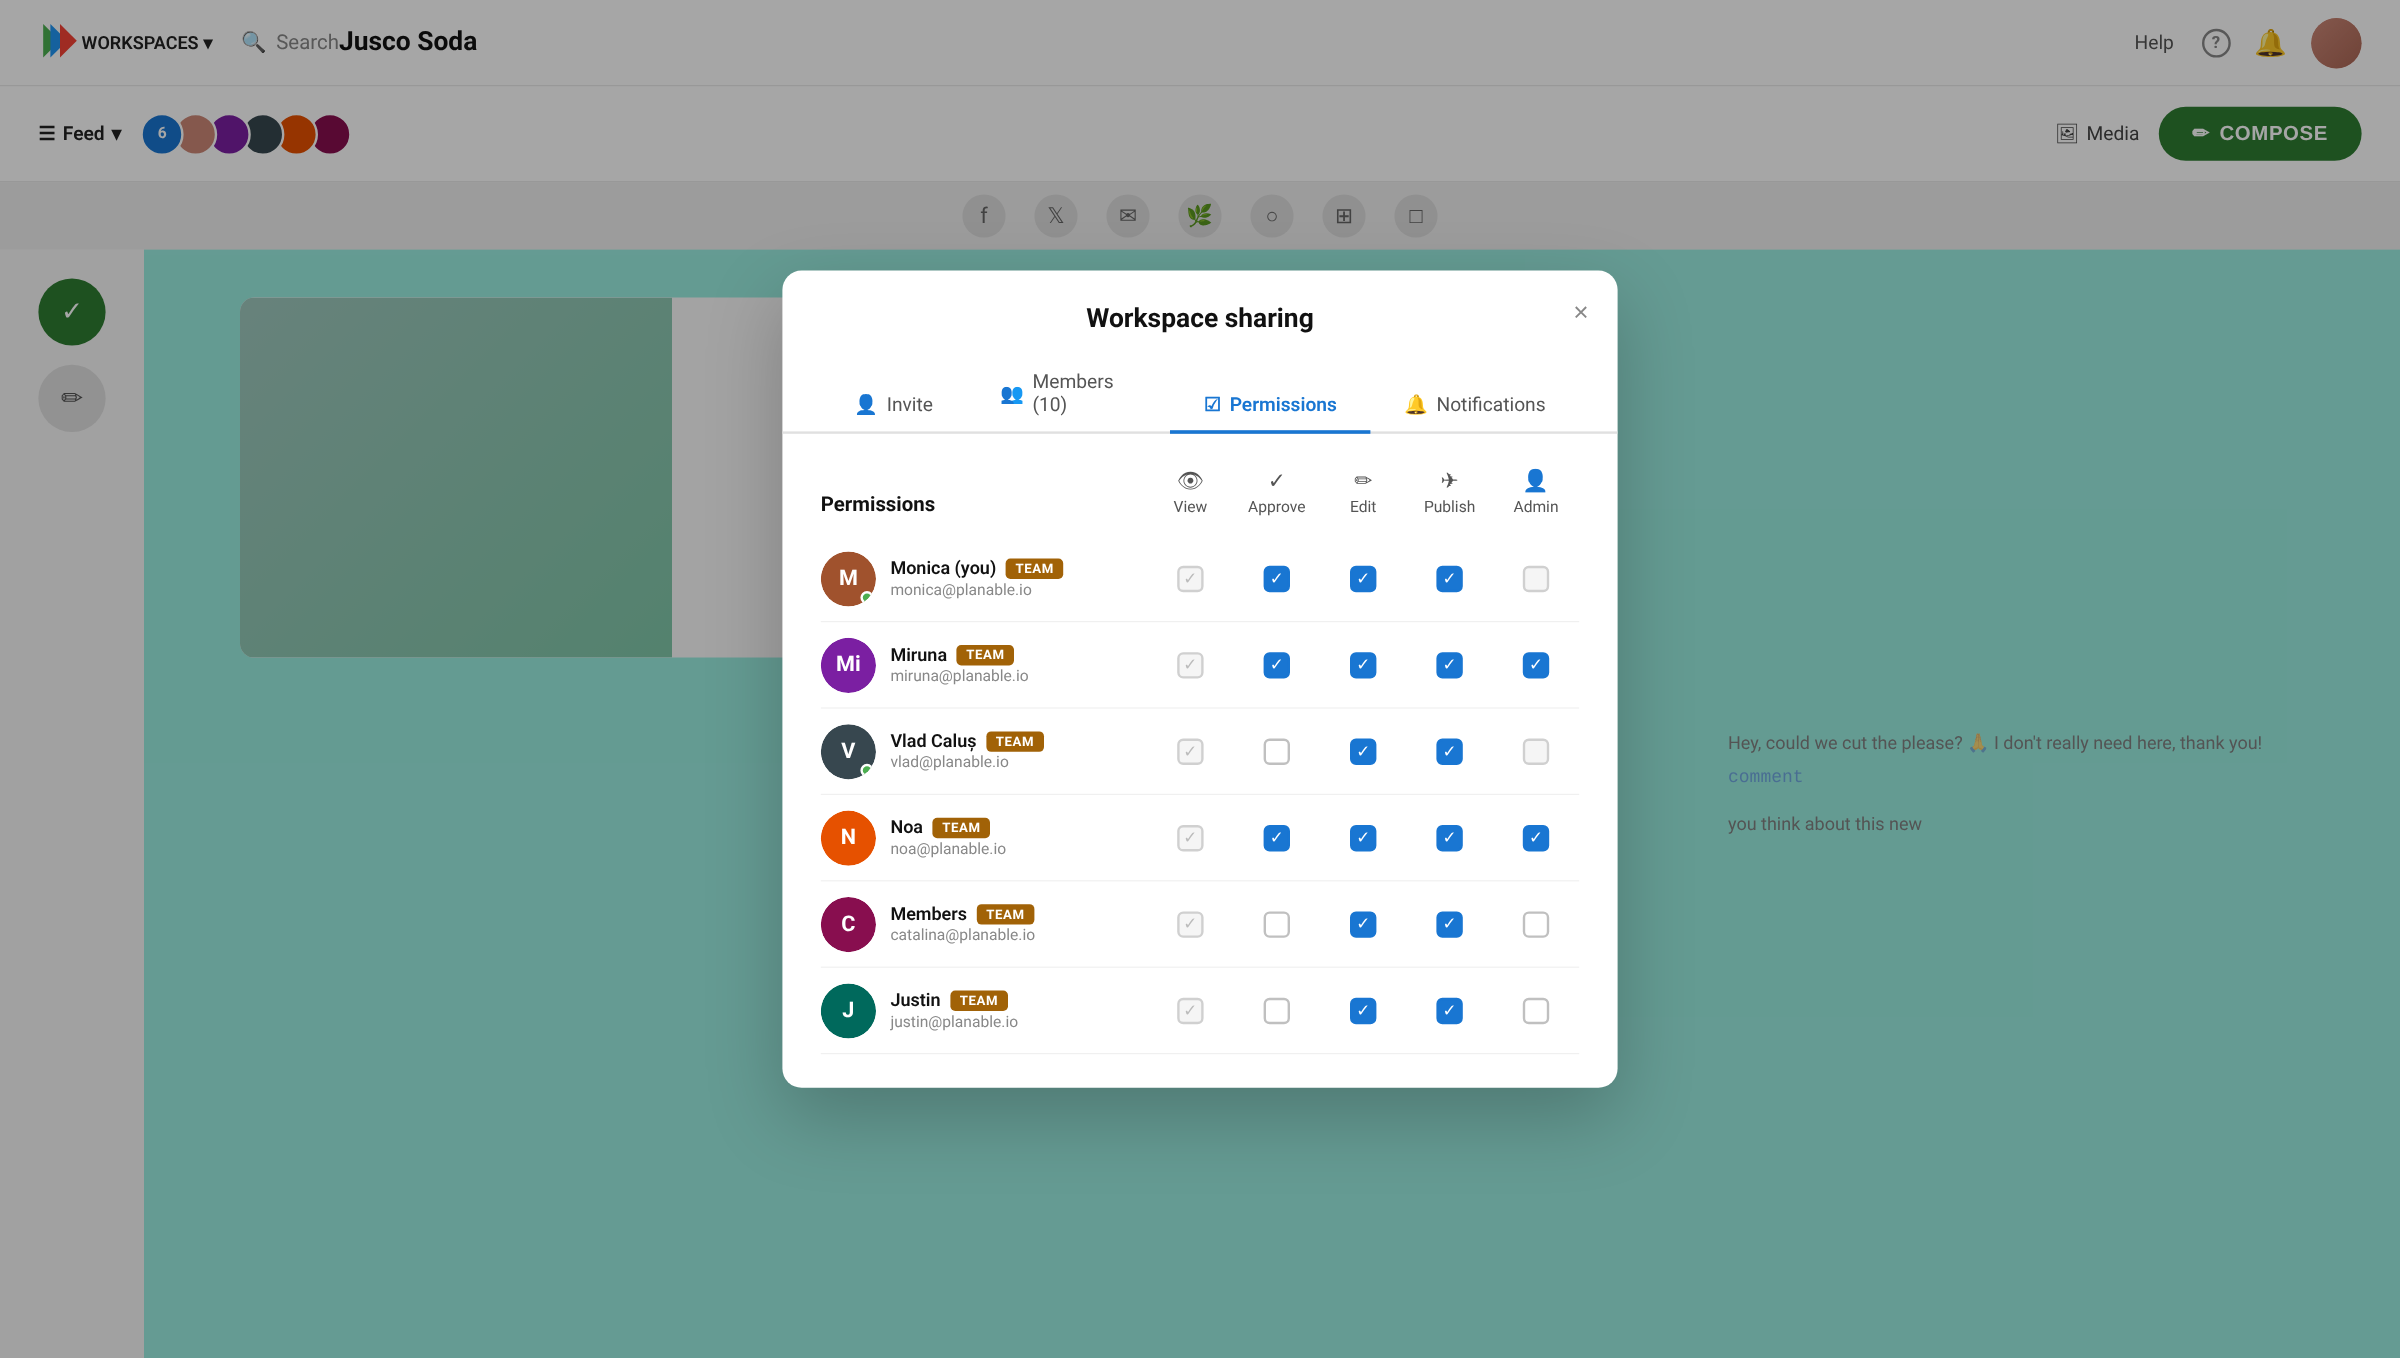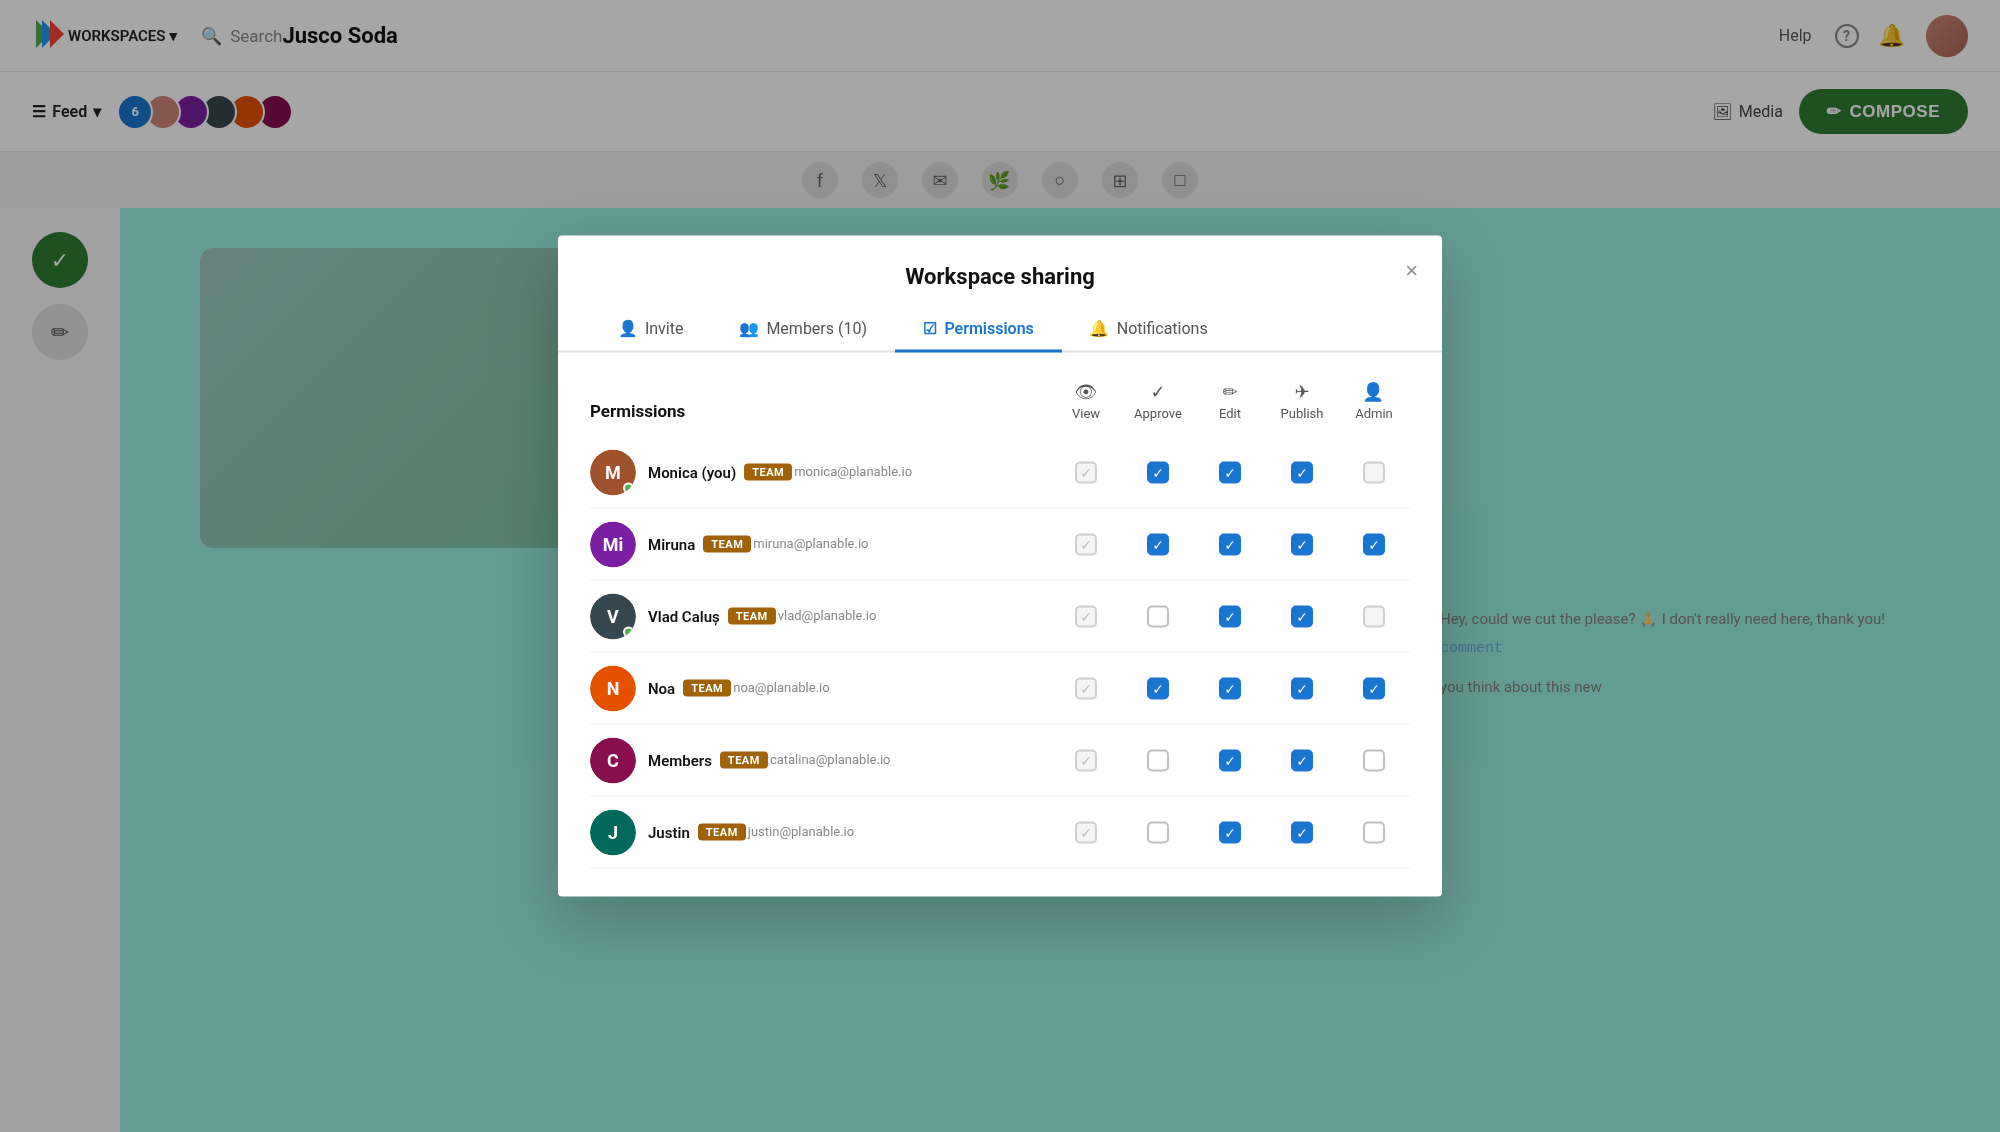--- a/index.html
+++ b/index.html
@@ -187,24 +187,24 @@
       inset: 0;
       background: rgba(0,0,0,0.35);
       z-index: 10;
     }
 
     
     .modal {
       position: absolute;
       top: 50%; left: 50%;
       transform: translate(-50%, -50%);
-      width: 884px;
+      width: 696px;
       max-height: 900px;
       background: #fff;
-      border-radius: 4px;
+      border-radius: 16px;
       z-index: 20;
       padding: 0;
       overflow: hidden;
       box-shadow: 0 24px 64px rgba(0,0,0,0.22);
     }
     .modal-header {
       padding: 28px 32px 0;
       position: relative;
     }
     .modal-title {
@@ -291,21 +291,21 @@
       object-fit: cover;
       display: flex; align-items: center; justify-content: center;
       font-size: 18px; color: #fff; font-weight: 700;
     }
     .online-dot {
       position: absolute; bottom: 2px; right: 2px;
       width: 11px; height: 11px; border-radius: 50%;
       background: #4caf50;
       border: 2px solid #fff;
     }
-    .user-details { display: flex; flex-direction: row; gap: 2px; }
+    .user-details { display: flex; flex-direction: column; gap: 2px; }
     .user-name-row { display: flex; align-items: center; gap: 8px; }
     .user-name { font-size: 15px; font-weight: 600; color: #111; }
     .team-badge {
       background: #a16207; color: #fff;
       font-size: 11px; font-weight: 700;
       padding: 2px 8px; border-radius: 4px;
       letter-spacing: 0.5px;
     }
     .user-email { font-size: 13px; color: #888; }
 

